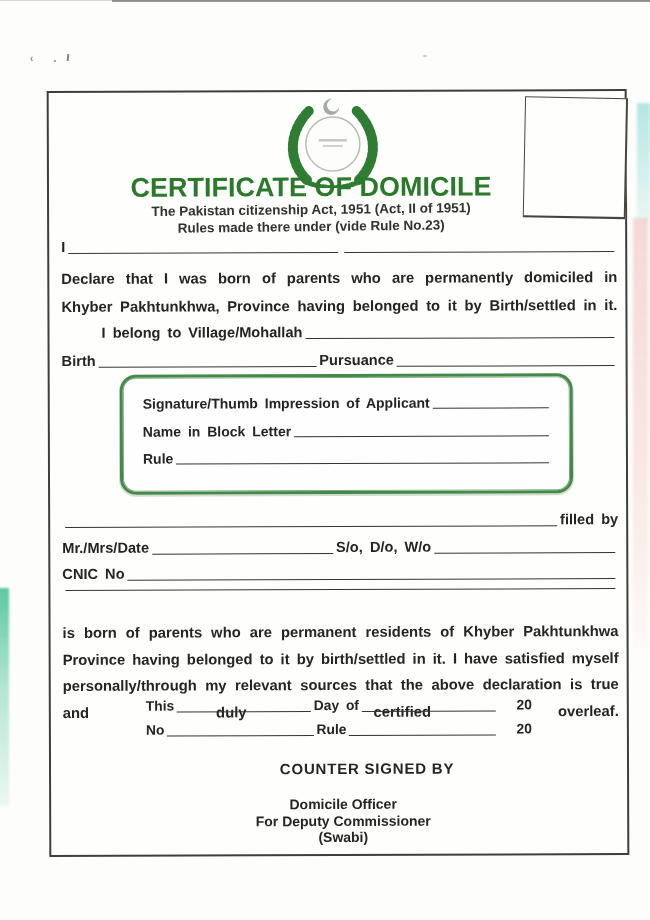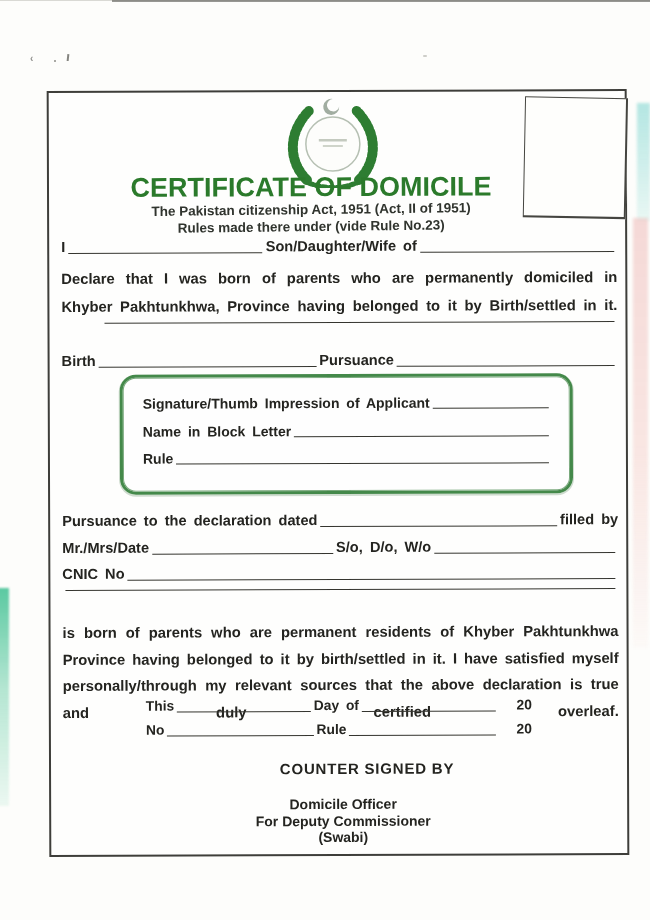--- a/index.html
+++ b/index.html
@@ -143,27 +143,27 @@
 
   <div class="photo"></div>
 
   <div class="title">CERTIFICATE OF DOMICILE</div>
   <div class="subtitle sub1">The Pakistan citizenship Act, 1951 (Act, II of 1951)</div>
   <div class="subtitle sub2">Rules made there under (vide Rule No.23)</div>
 
   <div class="row r-relation">
     <span class="lbl">I</span>
     <span class="fill"></span>
-    <span class="lbl">Son/Daughter/Wife of</span>
     <span class="fill"></span>
   </div>
 
   <div class="para p-declare">Declare that I was born of parents who are permanently domiciled in Khyber Pakhtunkhwa, Province having belonged to it by Birth/settled in it.</div>
 
   <div class="row r-village">
+    <span class="lbl">I belong to Village/Mohallah</span>
     <span class="fill"></span>
   </div>
 
   <div class="row r-tehsil">
     <span class="lbl">Birth</span>
     <span class="fill"></span>
     <span class="lbl">Pursuance</span>
     <span class="fill"></span>
   </div>
 
@@ -176,21 +176,20 @@
       <span class="lbl">Name in Block Letter</span>
       <span class="fill"></span>
     </div>
     <div class="row sb3">
       <span class="lbl">Rule</span>
       <span class="fill"></span>
     </div>
   </div>
 
   <div class="row r-pursuance">
-    <span class="lbl">Pursuance to the declaration dated</span>
     <span class="fill"></span>
     <span class="lbl">filled by</span>
   </div>
 
   <div class="row r-mrmrs">
     <span class="lbl">Mr./Mrs/Date</span>
     <span class="fill"></span>
     <span class="lbl">S/o, D/o, W/o</span>
     <span class="fill"></span>
   </div>

